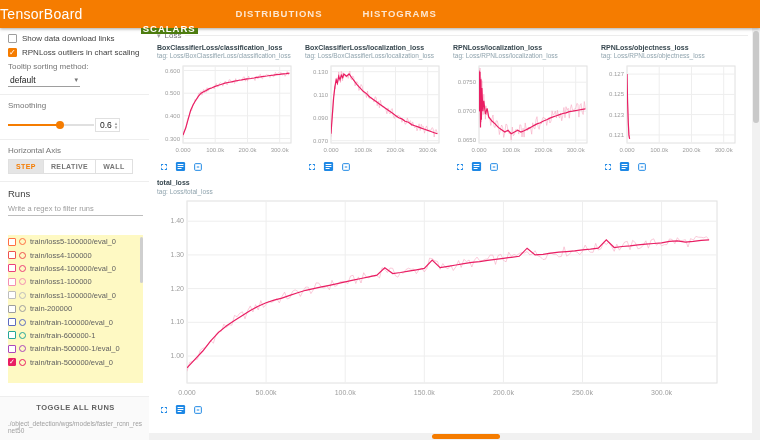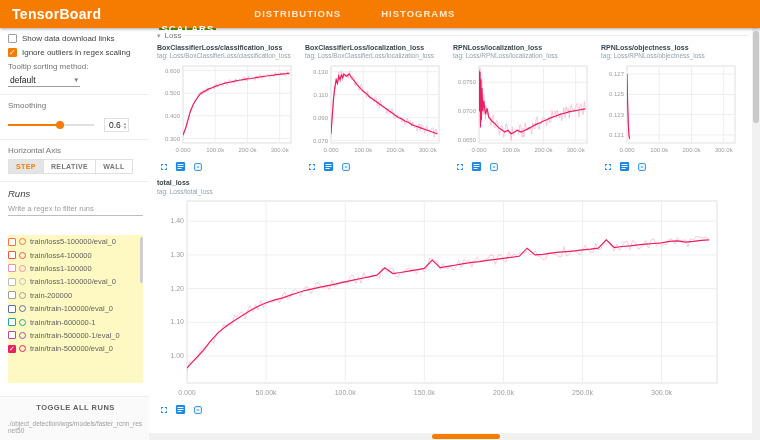--- a/index.html
+++ b/index.html
@@ -3,59 +3,59 @@
 <meta charset="utf-8">
 <style>
   * { box-sizing: border-box; margin: 0; padding: 0; }
   html,body { width:760px; height:440px; overflow:hidden; background:#fff;
     font-family:"Liberation Sans", sans-serif; }
   .app { position:relative; width:760px; height:440px; overflow:hidden; }
 
   
   header { position:absolute; top:0; left:0; right:0; height:28px; background:#f57c00;
     display:flex; align-items:center; color:#fff; z-index:10; box-shadow:0 1px 3px rgba(0,0,0,.35); }
-  .logo { font-size:14px; font-weight:bold; margin-left:12px; letter-spacing:.3px; }
+  .logo { font-size:14px; font-weight:normal; letter-spacing:.3px; }
   nav { display:flex; margin-left:58px; gap:36px; height:100%; align-items:stretch; }
   .tab { font-size:9.5px; font-weight:bold; letter-spacing:1px; color:rgba(255,255,255,.82);
     display:flex; align-items:center; padding:0 2px; cursor:pointer; border-bottom:2px solid transparent; }
-  .tab.active { color:#fff; border-bottom:2px solid #4d7c0f;margin-top:28px; }
+  .tab.active { color:#fff; border-bottom:6px solid #4d7c0f;margin-top:28px; }
 
   
   aside { position:absolute; top:28px; left:0; bottom:0; width:152px; background:#fff;
     border-right:1px solid #e0e0e0; font-size:8px; color:#424242; overflow:hidden; }
   .side-section { padding:6px 8px 7px; border-bottom:1px solid #eee; }
   .opt-row { display:flex; align-items:center; margin-bottom:5px; cursor:pointer; }
   .opt-label { font-size:8px; color:#424242; }
   .cb { width:9px; height:9px; border:1px solid #9e9e9e; border-radius:1px; margin-right:5px;
     flex:none; position:relative; background:#fff; }
   .cb.checked::after { content:"✓"; position:absolute; left:0px; top:-1.5px; color:#fff; font-size:8px; }
   .cb.accent.checked { background:#f57c00; border-color:#f57c00; }
   .side-label { color:#757575; font-size:8px; margin-bottom:3px; }
   .tooltip-sort { margin-top:4px; }
   .select { display:inline-flex; align-items:center; justify-content:space-between; min-width:72px;
     border-bottom:1px solid #9e9e9e; padding:1px 2px; font-size:8.5px; color:#212121; cursor:pointer; }
   .caret { font-size:7px; color:#757575; margin-left:8px; }
 
-  .smooth-row { display:flex; align-items:center; gap:10px; margin-top:8px; }
+  .smooth-row { display:flex; align-items:center; gap:1px; margin-top:8px; }
   .slider { position:relative; width:86px; height:10px; cursor:pointer; }
   .slider-track { position:absolute; top:4px; left:0; right:0; height:2px; background:#e0e0e0; }
   .slider-fill { position:absolute; top:4px; left:0; width:60%; height:2px; background:#f57c00; }
   .slider-handle { position:absolute; top:1px; width:8px; height:8px; border-radius:50%; background:#f57c00; }
   .spin { display:flex; align-items:center; border:1px solid #e0e0e0; padding:1px 2px 1px 4px;
     font-size:8.5px; color:#212121; background:#fff; }
   .spin-arrows { font-size:5px; line-height:4px; color:#9e9e9e; margin-left:3px; text-align:center; }
 
   .seg-group { display:flex; margin-top:4px; }
   .seg { border:1px solid #e0e0e0; border-left-width:0; padding:3px 7px; font-size:7px; font-weight:bold;
     letter-spacing:.4px; color:#757575; background:#fff; cursor:pointer; }
   .seg:first-child { border-left-width:1px; }
   .seg.active { background:#e5e5e5; color:#f57c00; }
 
   .runs-section { border-bottom:none; padding-bottom:2px; }
-  .runs-title { font-size:9.5px; color:#424242; margin-bottom:3px;font-style:italic; }
+  .runs-title { font-size:9.5px; color:#424242; margin-bottom:3px; }
   .runs-filter { width:100%; border:none; border-bottom:1px solid #bdbdbd; font-size:7.5px;
     padding:2px 0; color:#212121; outline:none; background:transparent;
     font-family:"Liberation Sans", sans-serif; }
   .runs-filter::placeholder { color:#9e9e9e; }
   #runs-list { position:relative; margin-top:19px; height:148px; overflow:hidden; background:#fef9c3; }
   .run-row { display:flex; align-items:center; height:13.4px; cursor:pointer; }
   .run-cb { width:8px; height:8px; margin-right:3px; }
   .run-cb.checked::after { font-size:7px; top:-1px; }
   .run-radio { width:7px; height:7px; border:1px solid #9e9e9e; border-radius:50%; margin-right:4px; flex:none; }
   .run-label { font-size:7.5px; color:#616161; white-space:nowrap; overflow:hidden;
@@ -105,21 +105,21 @@
   </header>
 
   <aside>
     <div class="side-section">
       <div class="opt-row">
         <span class="cb accent" id="cb-download"></span>
         <span class="opt-label">Show data download links</span>
       </div>
       <div class="opt-row">
         <span class="cb accent checked" id="cb-outliers"></span>
-        <span class="opt-label">Ignore outliers in regex scaling</span>
+        <span class="opt-label">RPNLoss outliers in chart scaling</span>
       </div>
       <div class="tooltip-sort">
         <div class="side-label">Tooltip sorting method:</div>
         <div class="select">
           <span>default</span>
           <span class="caret">▾</span>
         </div>
       </div>
     </div>
 
@@ -153,20 +153,25 @@
       <div id="runs-list">
           <div class="run-row">
             <span class="cb run-cb " style="border-color:#ff7043;"></span>
             <span class="run-radio" style="border-color:#ff7043"></span>
             <span class="run-label">train/loss5-100000/eval_0</span>
           </div>
           <div class="run-row">
             <span class="cb run-cb " style="border-color:#ef5350;"></span>
             <span class="run-radio" style="border-color:#ef5350"></span>
             <span class="run-label">train/loss4-100000</span>
+          </div>
+          <div class="run-row">
+            <span class="cb run-cb " style="border-color:#ec407a;"></span>
+            <span class="run-radio" style="border-color:#ec407a"></span>
+            <span class="run-label">train/loss4-100000/eval_0</span>
           </div>
           <div class="run-row">
             <span class="cb run-cb " style="border-color:#f48fb1;"></span>
             <span class="run-radio" style="border-color:#f48fb1"></span>
             <span class="run-label">train/loss1-100000</span>
           </div>
           <div class="run-row">
             <span class="cb run-cb " style="border-color:#bdbdbd;"></span>
             <span class="run-radio" style="border-color:#bdbdbd"></span>
             <span class="run-label">train/loss1-100000/eval_0</span>

